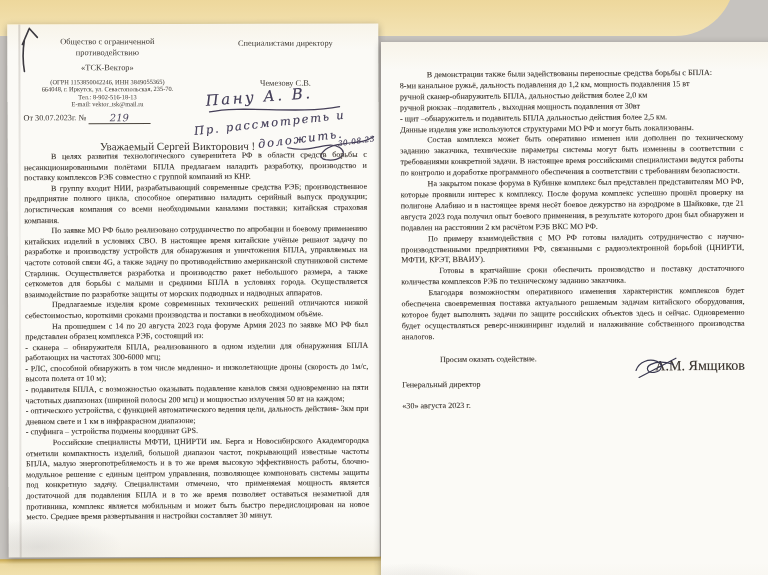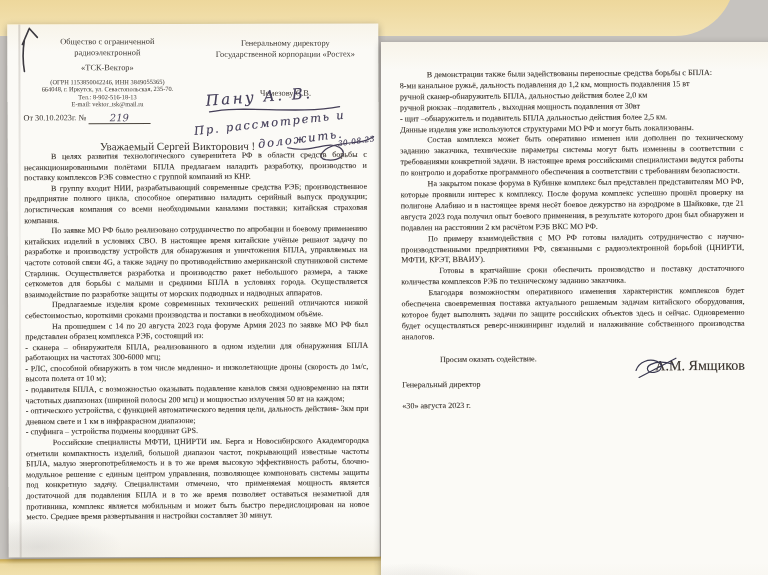--- a/index.html
+++ b/index.html
@@ -106,36 +106,35 @@
 
   <div class="page page1">
     <div class="crease"></div>
 
     <svg class="penmark-svg" width="36" height="56" viewBox="0 0 36 56">
       <path d="M16,4 L9,20 M16,4 L24,13 M11,16 C9,28 9.5,38 11,47" fill="none" stroke="#3c3a40" stroke-width="1.6" stroke-linecap="round"></path>
     </svg>
 
     <div class="sender">
       <div>Общество с ограниченной</div>
-      <div>радиоэлектронной</div>
+      <div>противодействию</div>
       <div class="company">«ТСК-Вектор»</div>
       <div class="small">(ОГРН 1153850042246, ИНН 3849055365)</div>
       <div class="small">664048, г. Иркутск, ул. Севастопольская, 235-70.</div>
       <div class="small">Тел.: 8-902-516-18-13</div>
       <div class="small">E-mail: vektor_tsk@mail.ru</div>
     </div>
 
     <div class="refline">
-      <span>От 30.10.2023г. №</span>
+      <span>От 30.07.2023г. №</span>
       <span class="ref-num">219</span>
     </div>
 
     <div class="recipient">
-      <div>Генеральному директору</div>
-      <div>Государственной корпорации «Ростех»</div>
+      <div>Специалистами директору</div>
       <div class="addressee-name">Чемезову С.В.</div>
     </div>
 
     <svg class="hw-svg" width="195" height="95" viewBox="0 0 195 95">
       <path d="M22,30 C55,23 110,33 152,25" fill="none" stroke="#453f58" stroke-width="1.3" stroke-linecap="round"></path>
       <path d="M100,66 C125,72 140,58 152,66 C162,73 150,80 138,78 C128,76 135,66 150,63 C165,60 176,62 186,55" fill="none" stroke="#453f58" stroke-width="1.2" stroke-linecap="round"></path>
     </svg>
     <div class="hw hw-addressee">Пану А. В.</div>
     <div class="hw hw-res1">Пр. рассмотреть и</div>
     <div class="hw hw-res2">доложить.</div>

